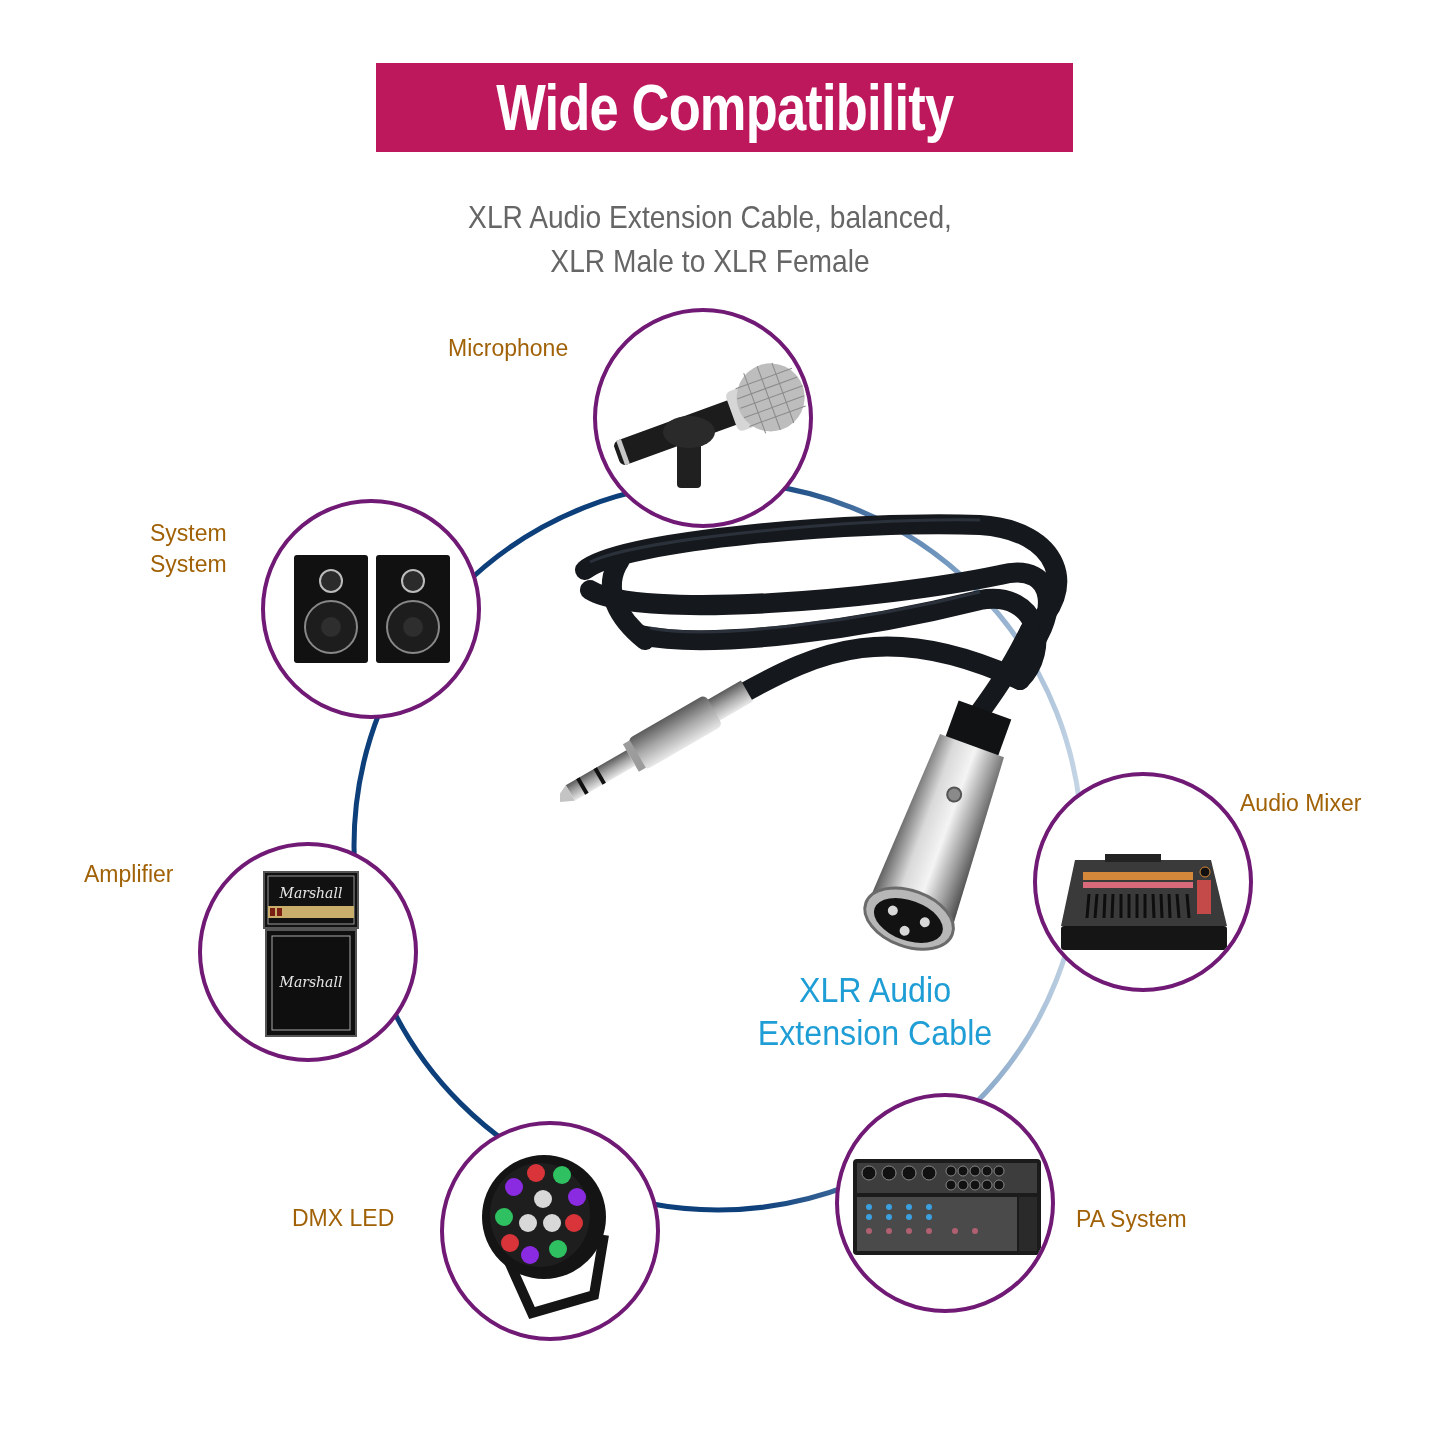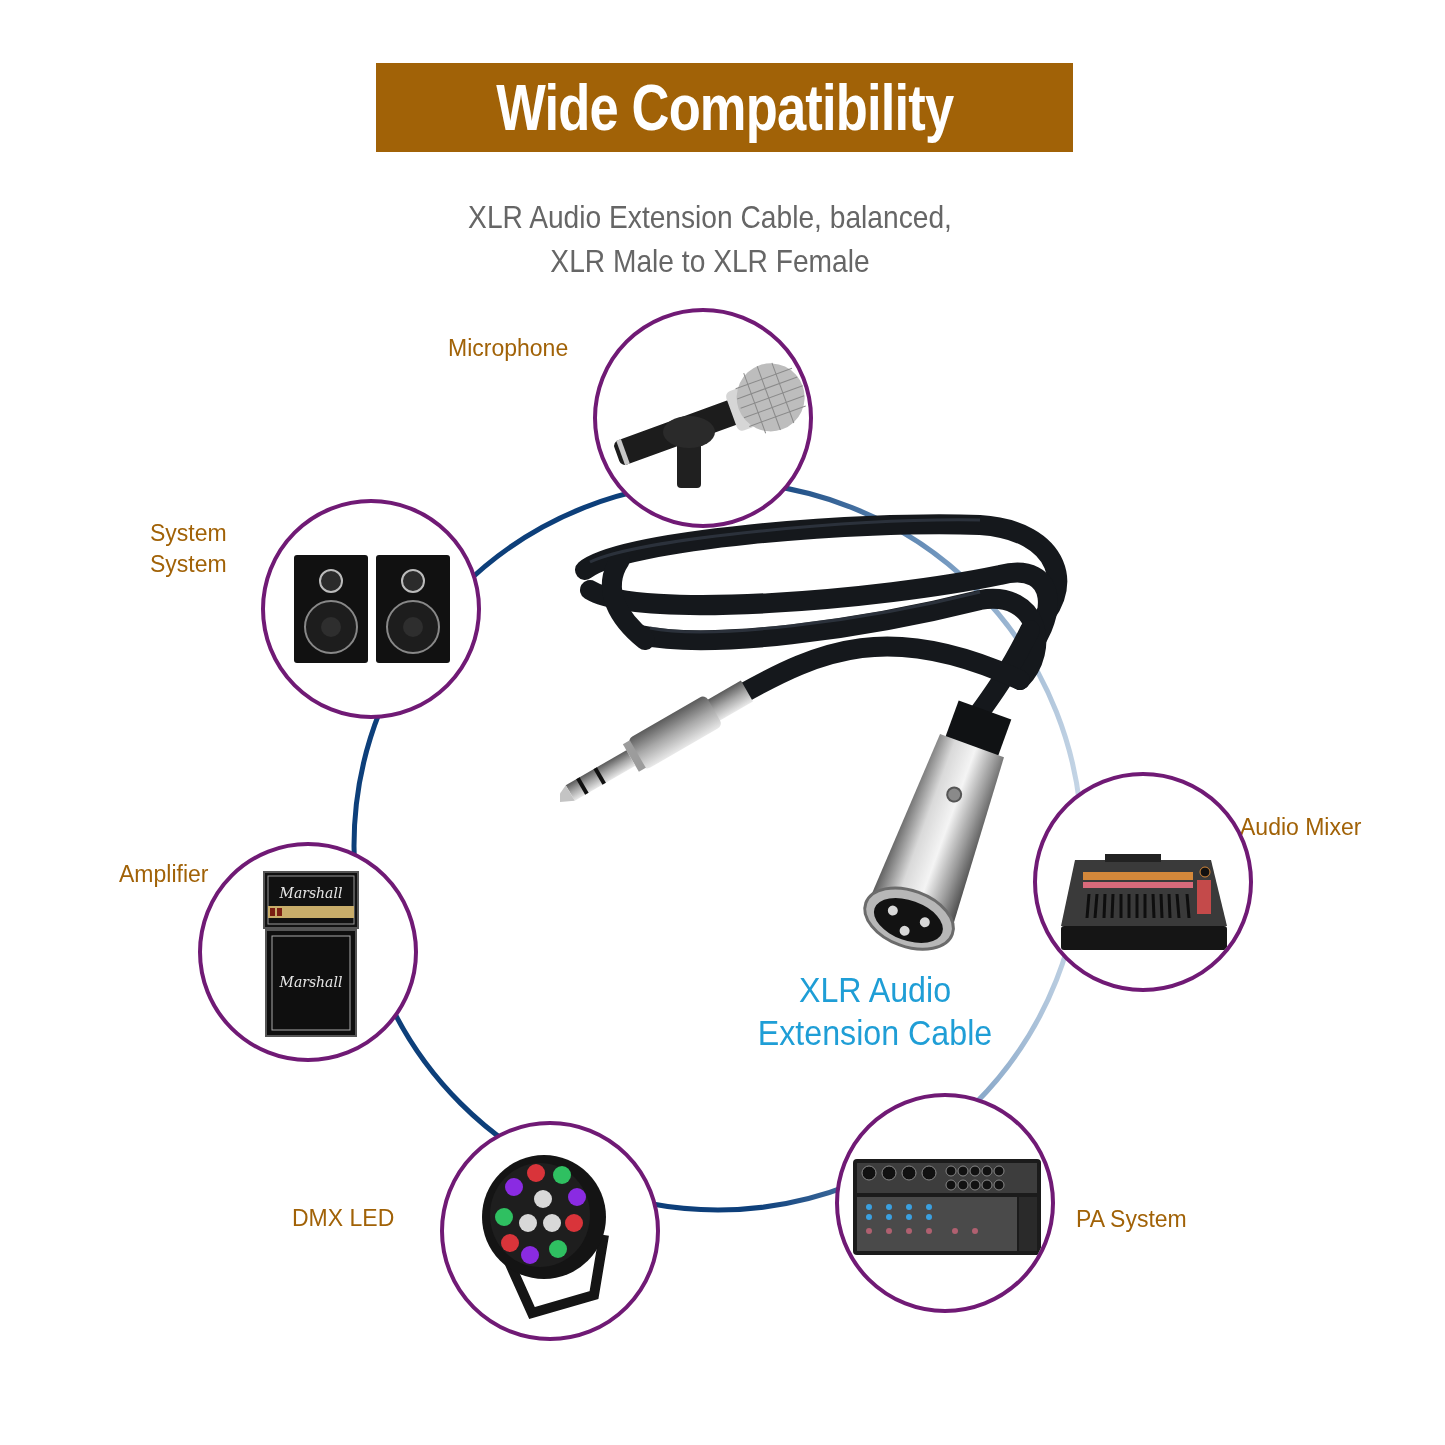--- a/index.html
+++ b/index.html
@@ -1,19 +1,19 @@
 <!DOCTYPE html>
 <html><head>
 <meta charset="utf-8">
 <style>
   html, body { margin:0; padding:0; background:#ffffff; }
   body { width:1445px; height:1445px; position:relative; overflow:hidden;
          font-family:"Liberation Sans", sans-serif; }
   .banner { position:absolute; left:376px; top:63px; width:697px; height:89px;
-            background:#a16207; display:flex; align-items:center; justify-content:center; }
+            background:#be185d; display:flex; align-items:center; justify-content:center; }
   .banner-title { color:#ffffff; font-family:"Liberation Sans", sans-serif; font-weight:bold;
                   font-size:64px; letter-spacing:-1px; transform:scaleX(0.82); white-space:nowrap; }
   .subtitle { position:absolute; left:380px; top:195px; width:660px; text-align:center;
               color:#666666; font-size:32px; line-height:44px; transform:scaleX(0.88); }
   .subtitle div { white-space:nowrap; }
   .ring { position:absolute; left:0; top:0; width:1445px; height:1445px; pointer-events:none; }
   .device { position:absolute; width:212px; height:212px; border-radius:50%;
             border:4px solid #701a75; background:#ffffff; box-sizing:content-box;
             overflow:hidden; }
   .device svg { width:100%; height:100%; display:block; }
@@ -142,21 +142,21 @@
     </g>
     <g>
       <rect x="111" y="52" width="74" height="108" rx="3" fill="#111"></rect>
       <circle cx="148" cy="78" r="11" fill="#2b2b2b" stroke="#bbb" stroke-width="2"></circle>
       <circle cx="148" cy="124" r="26" fill="#1d1d1d" stroke="#888" stroke-width="2"></circle>
       <circle cx="148" cy="124" r="10" fill="#2e2e2e"></circle>
     </g>
   </svg>
 </div>
 
-<div class="label" style="left:84px; top:859px;margin-left:35px;">Amplifier</div>
+<div class="label" style="left:84px; top:859px;">Amplifier</div>
 <div class="device" style="left:198px; top:842px;">
   <svg viewBox="0 0 212 212">
     <rect x="62" y="26" width="94" height="56" fill="#111" stroke="#555" stroke-width="2"></rect>
     <rect x="66" y="30" width="86" height="48" fill="none" stroke="#999" stroke-width="1"></rect>
     <text x="109" y="52" text-anchor="middle" fill="#e6e6e6" font-family="'DejaVu Serif', serif" font-style="italic" font-size="14">Marshall</text>
     <rect x="66" y="60" width="86" height="12" fill="#c9ad6a"></rect>
     <rect x="68" y="62" width="5" height="8" fill="#7a1d12"></rect>
     <rect x="75" y="62" width="5" height="8" fill="#7a1d12"></rect>
     <rect x="64" y="84" width="90" height="106" fill="#0f0f0f" stroke="#555" stroke-width="2"></rect>
     <rect x="70" y="90" width="78" height="94" fill="none" stroke="#aaa" stroke-width="1"></rect>
@@ -222,21 +222,21 @@
         <circle cx="50" cy="134" r="3"></circle>
         <circle cx="70" cy="134" r="3"></circle>
         <circle cx="90" cy="134" r="3"></circle>
         <circle cx="116" cy="134" r="3"></circle>
         <circle cx="136" cy="134" r="3"></circle>
     </g>
     <rect x="180" y="100" width="18" height="54" fill="#2a2a2a"></rect>
   </svg>
 </div>
 
-<div class="label" style="left:1240px; top:812px;">Audio Mixer</div>
+<div class="label" style="left:1240px; top:788px;">Audio Mixer</div>
 <div class="device" style="left:1033px; top:772px;">
   <svg viewBox="0 0 212 212">
     <path d="M38 84 L 174 84 L 190 150 L 24 150 Z" fill="#3a3a3a"></path>
     <rect x="68" y="78" width="56" height="8" fill="#222"></rect>
     <rect x="24" y="150" width="166" height="24" rx="3" fill="#151515"></rect>
     <rect x="46" y="96" width="110" height="8" fill="#d4883a"></rect>
     <rect x="46" y="106" width="110" height="6" fill="#d96a7a"></rect>
     <g stroke="#0e0e0e" stroke-width="3">
       <line x1="52" y1="118" x2="50" y2="142"></line>
         <line x1="60" y1="118" x2="58" y2="142"></line>

